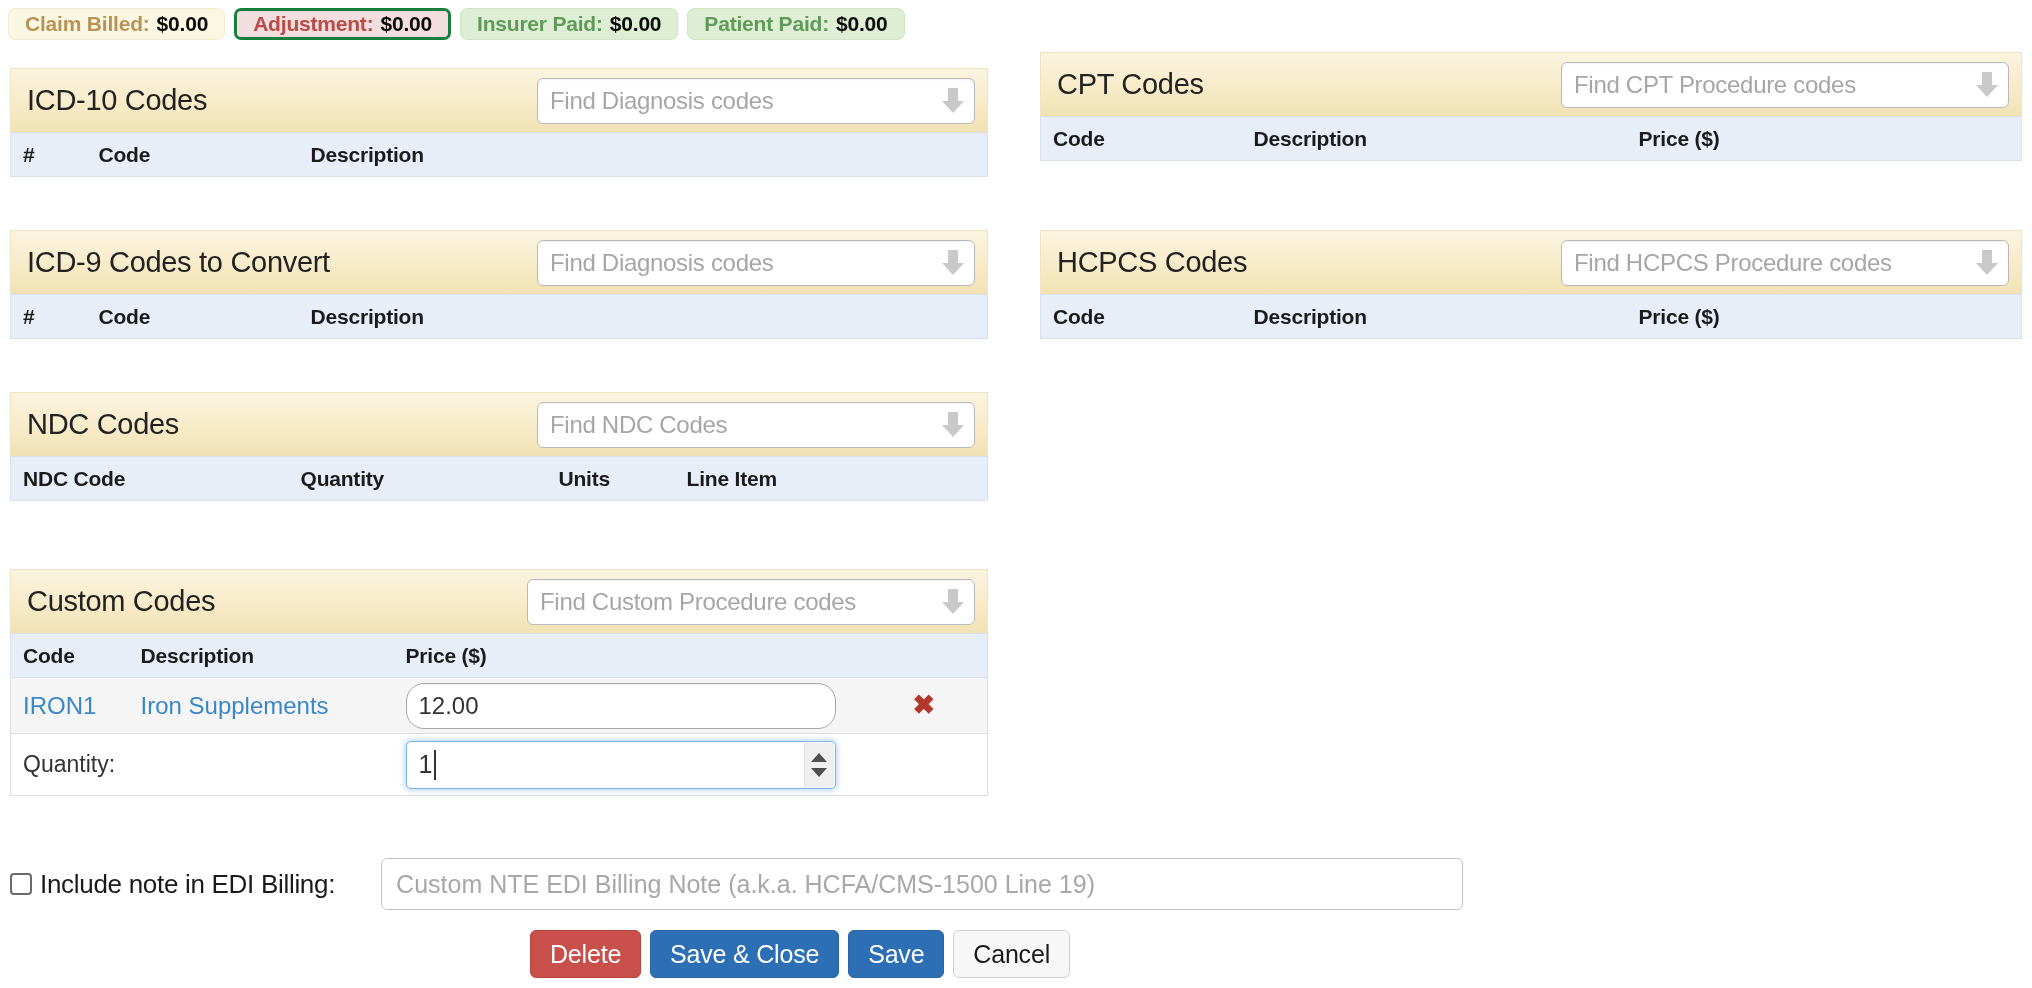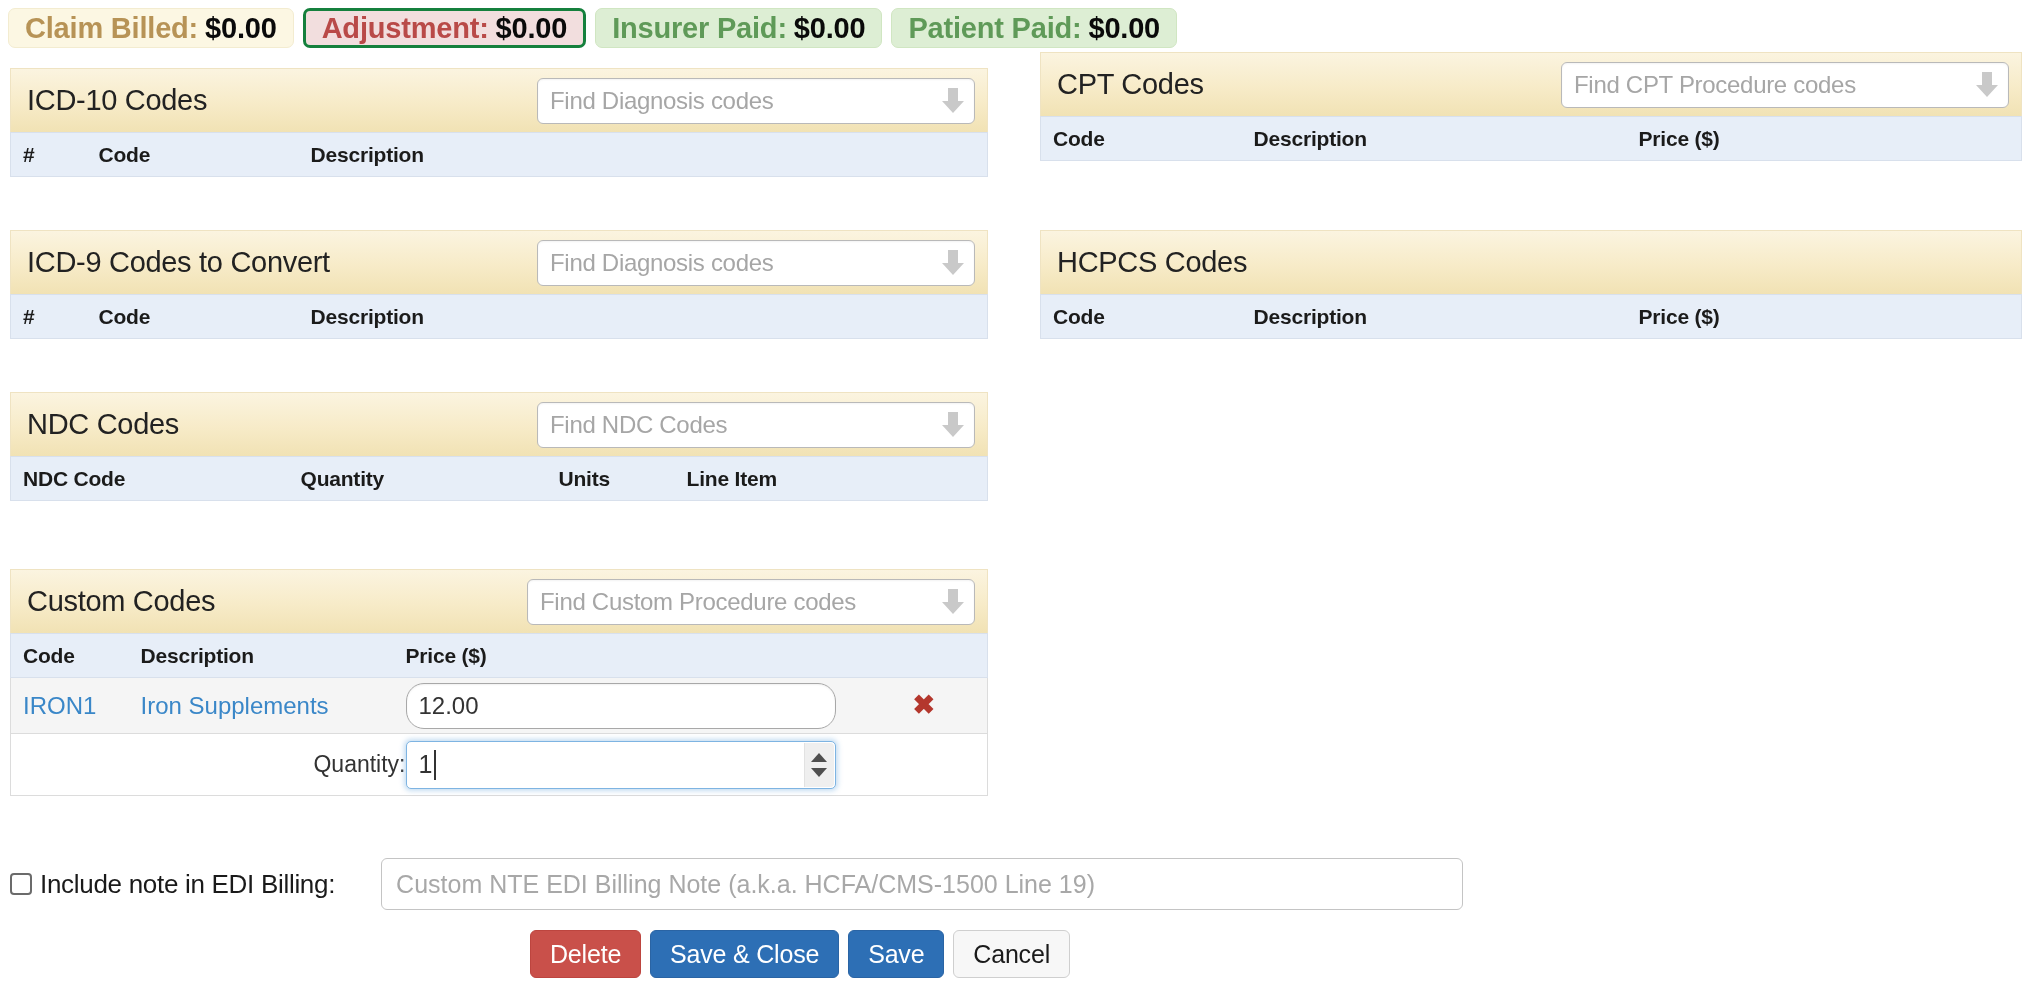--- a/index.html
+++ b/index.html
@@ -8,25 +8,25 @@
     width: 2032px; height: 988px;
     background: #ffffff;
     font-family: "Liberation Sans", sans-serif;
     -webkit-font-smoothing: antialiased;
   }
   .page { position: relative; width: 2032px; height: 988px; overflow: hidden; }
 
   
   .badges { position: absolute; left: 8px; top: 8px; display: flex; gap: 9px; }
   .badge {
-    height: 40px;
+    height: 32px;
     display: flex; align-items: center;
     padding: 11px 16px;
     border-radius: 7px;
-    font-size: 29px;
+    font-size: 21px;
     font-weight: bold;
     white-space: nowrap;
     letter-spacing: -0.2px;
   }
   .badge .amt { color: #0a0a0a; margin-left: 7px; }
   .badge.cream  { background: #fcf7e3; border: 1px solid #f3ecd0; }
   .badge.cream  .lbl { color: #b79356; }
   .badge.pink   { background: #f2dede; border: 3px solid #15803d; }
   .badge.pink   .lbl { color: #b94a48; }
   .badge.green  { background: #ddeed4; border: 1px solid #d0e6c2; }
@@ -137,21 +137,21 @@
   .del-x {
     color: #b4372d;
     font-size: 27px;
     font-weight: bold;
     cursor: pointer;
     line-height: 1;
     display: inline-block;
   }
   .qty-label {
     font-size: 23px; color: #333;
-    text-align: right;
+    text-align: left;
     padding-right: 0;
     display: block;
   }
   .qty-field {
     position: relative;
     width: 430px; height: 48px;
     display: inline-block;
   }
   .qty-input {
     width: 100%; height: 100%;
@@ -339,20 +339,26 @@
         <th>Code</th>
         <th>Description</th>
       </tr>
         </thead>
     </table>
   </div>
 
   <div class="panel" style="left:1040px; top:230px; width:982px;">
     <div class="panel-head">
       <span class="panel-title">HCPCS Codes</span>
+      <div class="search-wrap" style="width:448px;">
+        <div class="search-box">
+          <span class="ph">Find HCPCS Procedure codes</span>
+          <span class="dl-arrow"></span>
+        </div>
+      </div>
     </div>
     <table class="grid">
       <colgroup>
           <col style="width:213px">
           <col style="width:385px">
           <col>
         </colgroup>
       <thead>
           <tr>
         <th>Code</th>

